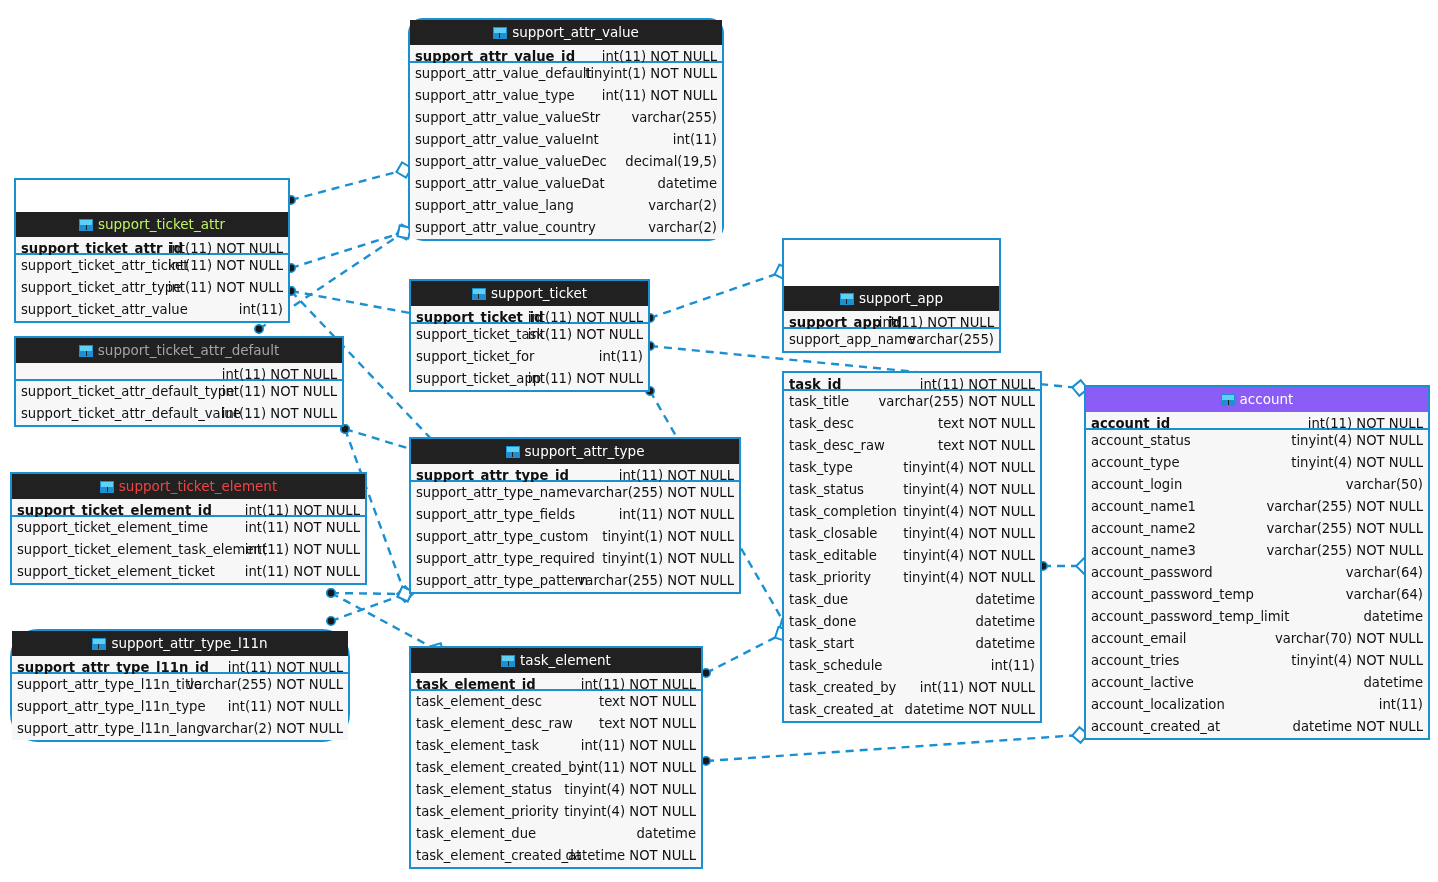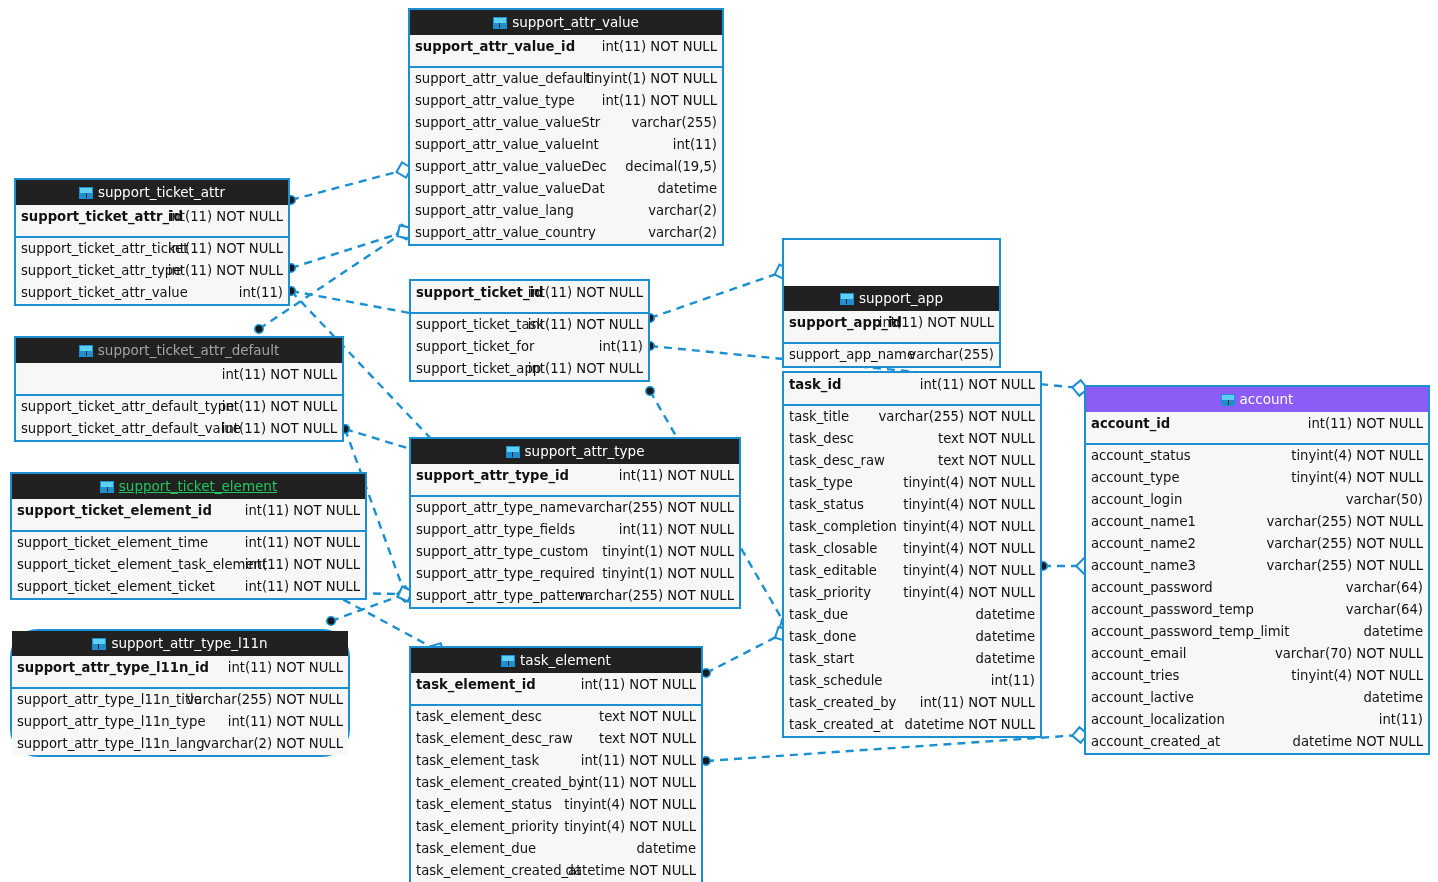--- a/index.html
+++ b/index.html
@@ -58,21 +58,21 @@
     background:#f7f7f7;
     height:22px;
     line-height:22px;
     font-size:13.2px;
     color:#111111;
     white-space:nowrap;
     position:relative;
     padding:0 5px;
     box-sizing:border-box;
   }
-  .pk-row.row{height:33px;line-height:23px;padding-left:48px;}
+  .pk-row.row{height:18px;line-height:23px;padding-left:48px;}
   .row .col{
     position:absolute;
     left:5px;
     top:0;
   }
   .row .typ{
     position:absolute;
     right:5px;
     top:0;
   }
@@ -158,21 +158,21 @@
         <line x1="706" y1="673" x2="782" y2="634" stroke="#1a8fd1" stroke-width="2.4" stroke-dasharray="8,6"></line>
         <circle cx="706" cy="673" r="4.2" fill="#18191a" stroke="#1a8fd1" stroke-width="1.6"></circle>
         <rect x="776.5" y="628.5" width="11" height="11" fill="#ffffff" stroke="#1a8fd1" stroke-width="2" transform="rotate(17.835014942668057 782 634)"></rect>
       </g>
       <g>
         <line x1="706" y1="761" x2="1080" y2="735" stroke="#1a8fd1" stroke-width="2.4" stroke-dasharray="8,6"></line>
         <circle cx="706" cy="761" r="4.2" fill="#18191a" stroke="#1a8fd1" stroke-width="1.6"></circle>
         <rect x="1074.5" y="729.5" width="11" height="11" fill="#ffffff" stroke="#1a8fd1" stroke-width="2" transform="rotate(41.023269024922435 1080 735)"></rect>
       </g>
     </svg>
-<div class="entity" style="left: 408px; top: 8px; width: 316px; border-color: rgb(26, 143, 209);">
+<div class="entity" style="left: 408px; top: 18px; width: 316px; border-color: rgb(26, 143, 209); border-radius: 15px;">
       <div class="entity-header" style="background: rgb(33, 33, 33); color: rgb(255, 255, 255);"><span class="tbl-icon"></span><span>support_attr_value</span></div>
       <div class="row pk-row">
         <span class="col">support_attr_value_id</span>
         <span class="typ">int(11) NOT NULL</span>
       </div>
       <div class="rows-wrap">
         <div class="row">
           <span class="col">support_attr_value_default</span>
           <span class="typ">tinyint(1) NOT NULL</span>
         </div>
@@ -200,21 +200,21 @@
           <span class="col">support_attr_value_lang</span>
           <span class="typ">varchar(2)</span>
         </div>
         <div class="row">
           <span class="col">support_attr_value_country</span>
           <span class="typ">varchar(2)</span>
         </div>
       </div>
     </div>
     <div class="entity" style="left: 14px; top: 178px; width: 276px; border-color: rgb(26, 143, 209);">
-      <div class="entity-header" style="background: rgb(33, 33, 33); color: #ffffff;"><span class="tbl-icon"></span><span>support_ticket_attr</span></div>
+      <div class="entity-header" style="background: rgb(33, 33, 33); color: #bef264; margin-top: 32px;"><span class="tbl-icon"></span><span>support_ticket_attr</span></div>
       <div class="row pk-row">
         <span class="col">support_ticket_attr_id</span>
         <span class="typ">int(11) NOT NULL</span>
       </div>
       <div class="rows-wrap">
         <div class="row">
           <span class="col">support_ticket_attr_ticket</span>
           <span class="typ">int(11) NOT NULL</span>
         </div>
         <div class="row">
@@ -234,20 +234,21 @@
         <span class="typ">int(11) NOT NULL</span>
       </div>
       <div class="rows-wrap">
         <div class="row">
           <span class="col">support_app_name</span>
           <span class="typ">varchar(255)</span>
         </div>
       </div>
     </div>
     <div class="entity" style="left: 409px; top: 279px; width: 241px; border-color: rgb(26, 143, 209);">
+      <div class="entity-header" style="background: rgb(33, 33, 33); color: rgb(255, 255, 255);"><span class="tbl-icon"></span><span>support_ticket</span></div>
       <div class="row pk-row">
         <span class="col">support_ticket_id</span>
         <span class="typ">int(11) NOT NULL</span>
       </div>
       <div class="rows-wrap">
         <div class="row">
           <span class="col">support_ticket_task</span>
           <span class="typ">int(11) NOT NULL</span>
         </div>
         <div class="row">
@@ -432,21 +433,21 @@
           <span class="col">support_attr_type_required</span>
           <span class="typ">tinyint(1) NOT NULL</span>
         </div>
         <div class="row">
           <span class="col">support_attr_type_pattern</span>
           <span class="typ">varchar(255) NOT NULL</span>
         </div>
       </div>
     </div>
     <div class="entity" style="left: 10px; top: 472px; width: 357px; border-color: rgb(26, 143, 209);">
-      <div class="entity-header" style="background: rgb(33, 33, 33); color: #22c55e; text-decoration: underline;"><span class="tbl-icon"></span><span>support_ticket_element</span></div>
+      <div class="entity-header" style="background: rgb(33, 33, 33); color: #ef4444;"><span class="tbl-icon"></span><span>support_ticket_element</span></div>
       <div class="row pk-row">
         <span class="col">support_ticket_element_id</span>
         <span class="typ">int(11) NOT NULL</span>
       </div>
       <div class="rows-wrap">
         <div class="row">
           <span class="col">support_ticket_element_time</span>
           <span class="typ">int(11) NOT NULL</span>
         </div>
         <div class="row">

